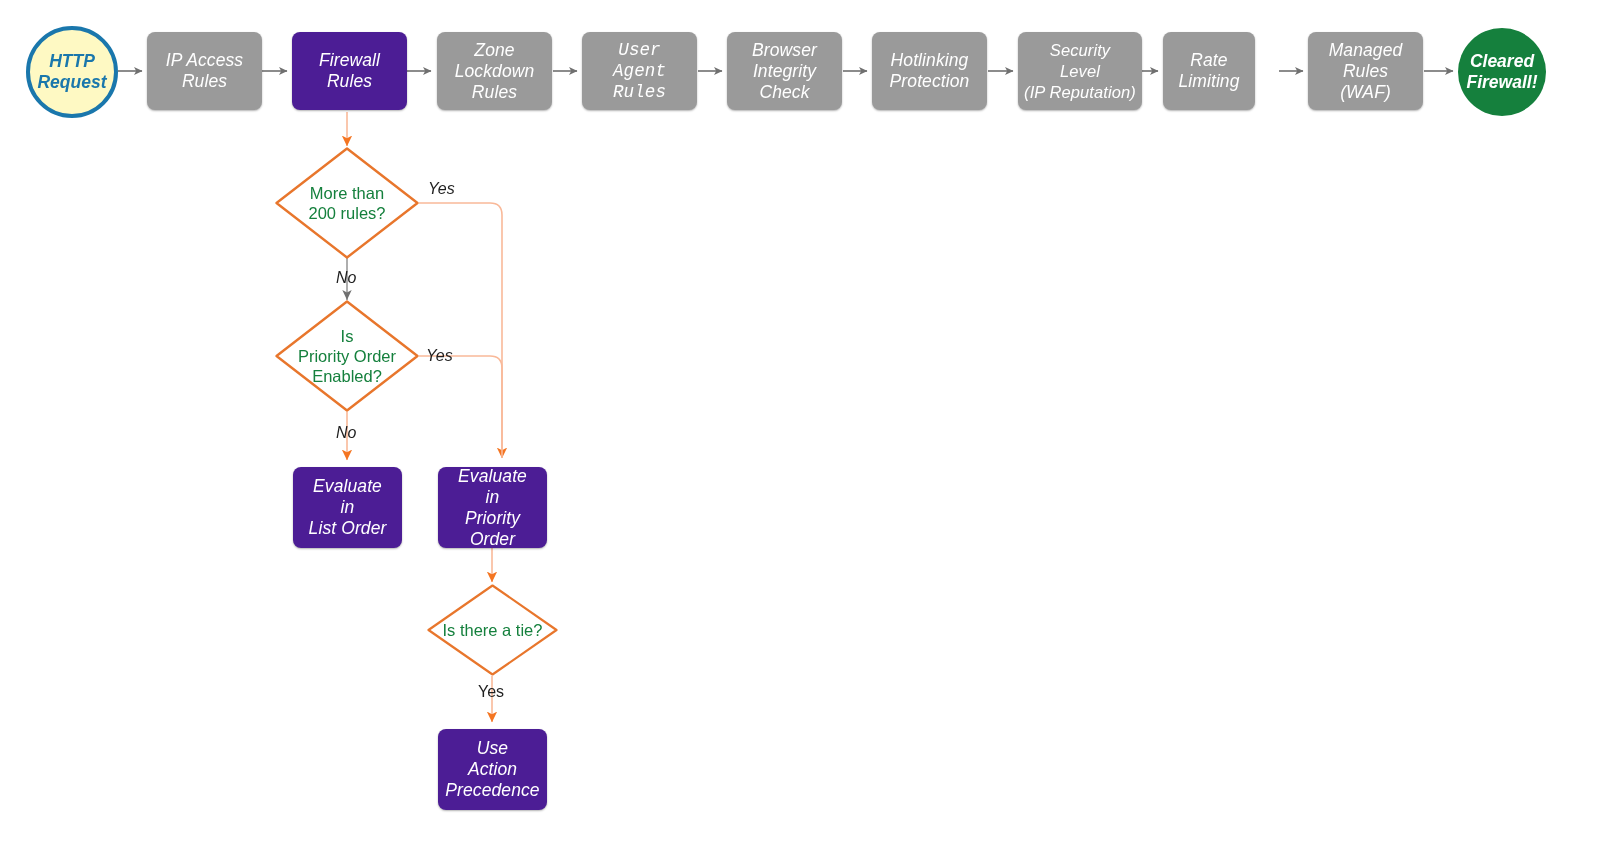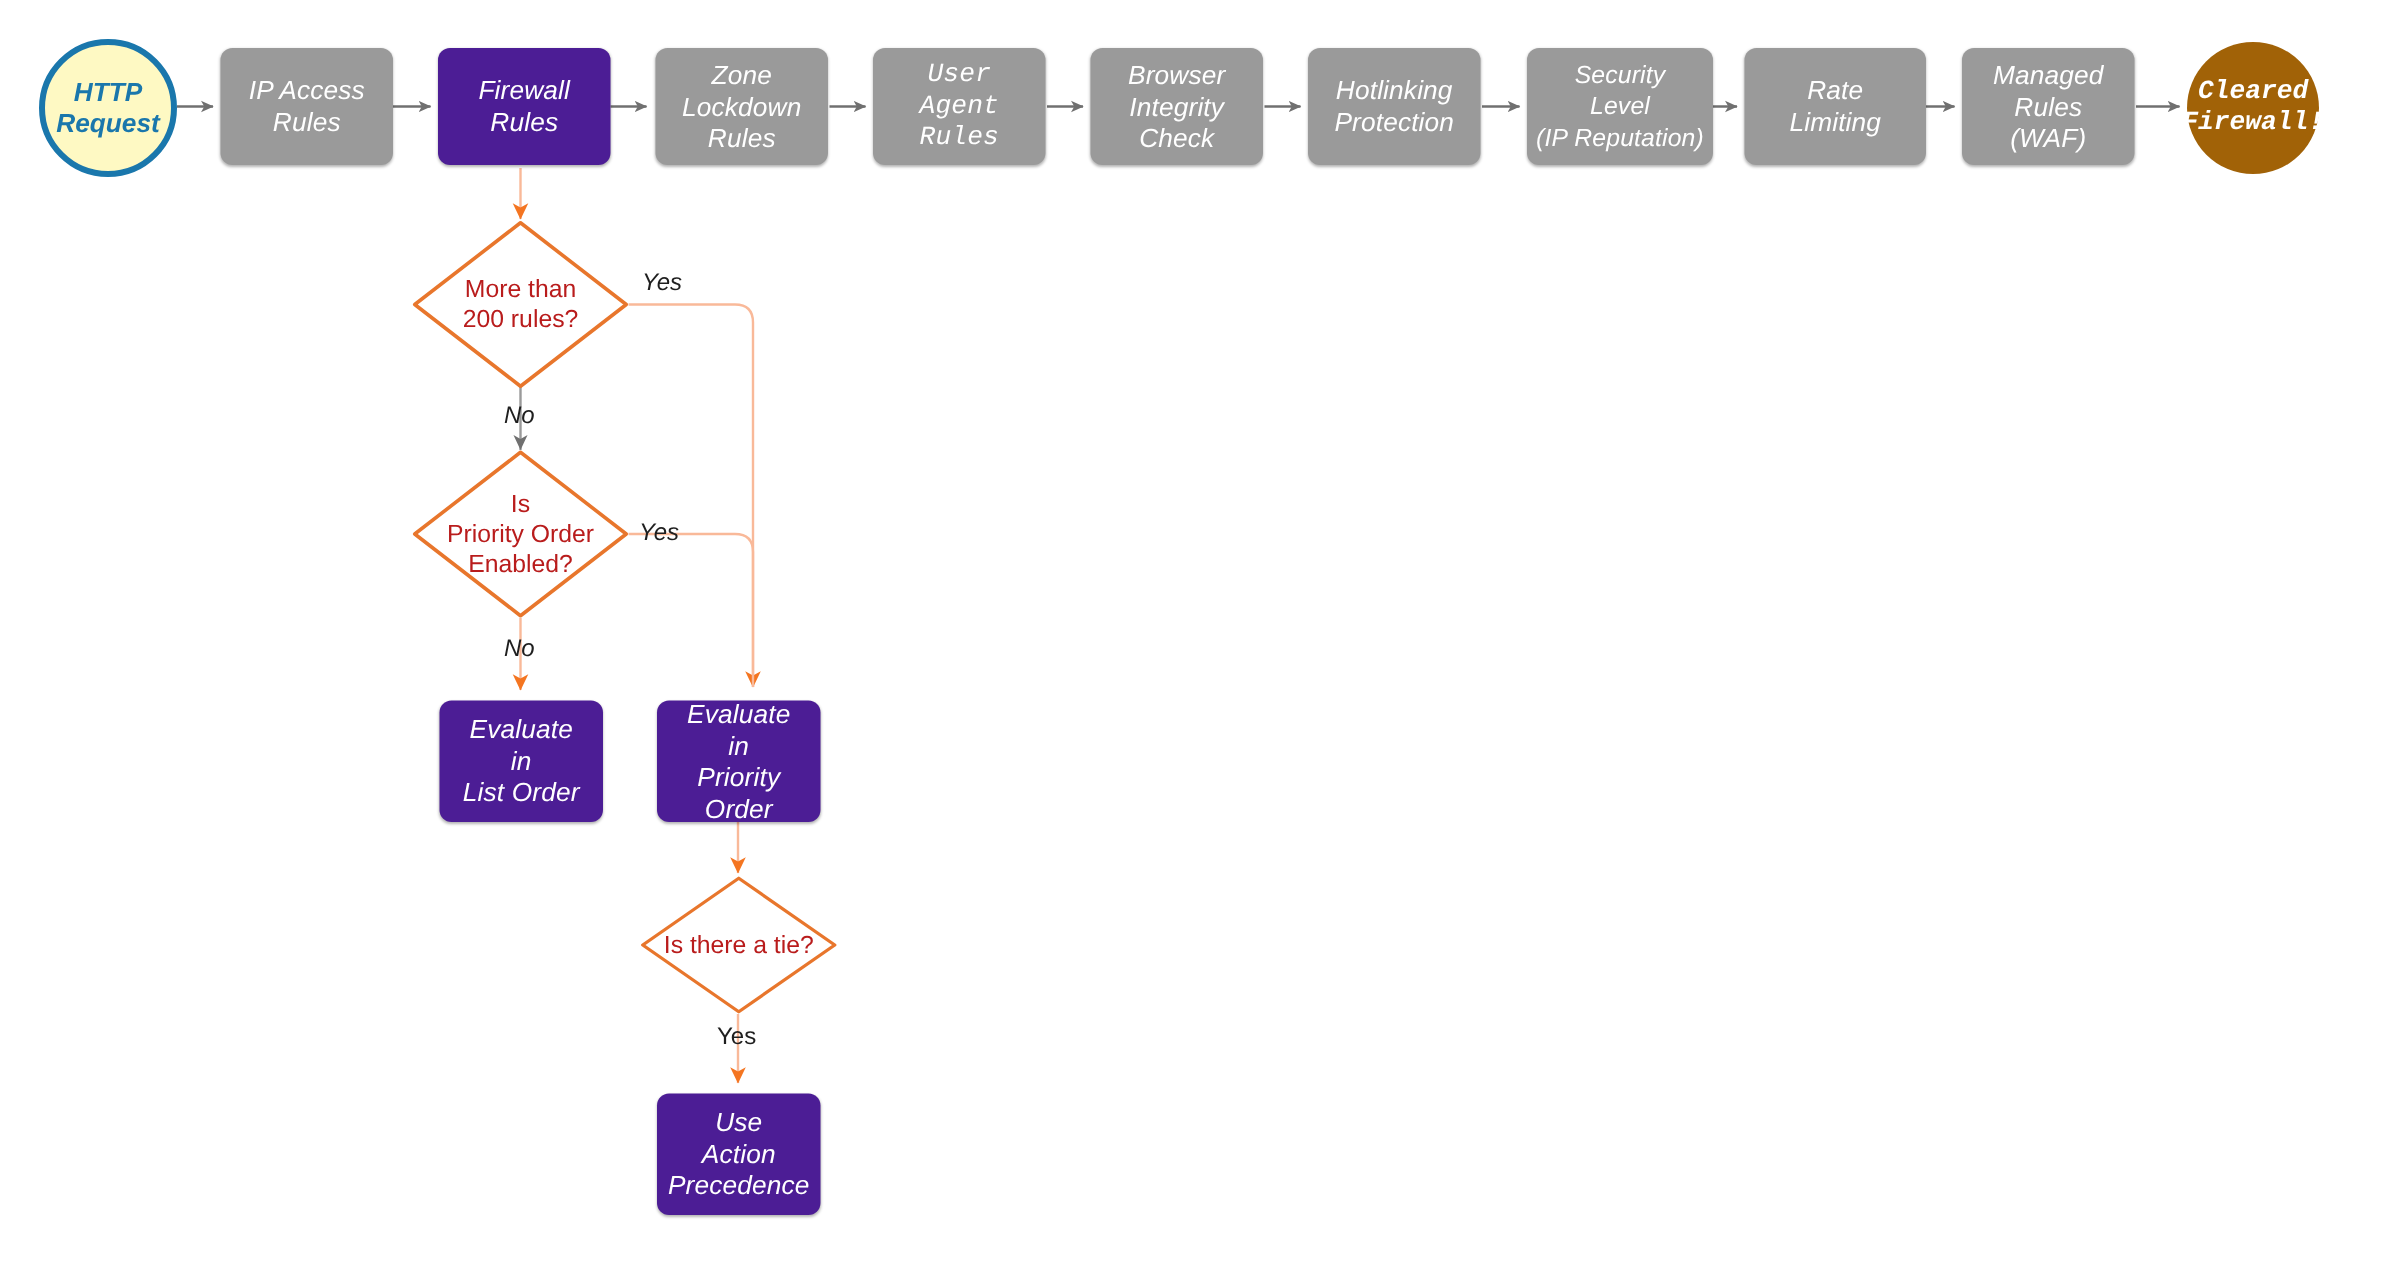--- a/index.html
+++ b/index.html
@@ -64,22 +64,21 @@
     font-size: 17.5px;
     line-height: 21px;
     white-space: pre-line;
   }
   .circle.hollow {
     background: #fef9c3;
     border: 4px solid #1a77ac;
   }
   .circle.hollow .label { color: #1a77ac; }
   .circle.filled {
-    background: #a16207;
-    font-family: Liberation Mono, monospace;
+    background: #15803d;
   }
   .circle.filled .label { color: #ffffff; }
 
   
   .diamond-wrap {
     position: absolute;
   }
   .diamond-wrap svg {
     position: absolute;
     left: 0; top: 0;
@@ -89,21 +88,21 @@
     position: absolute;
     left: 0; top: 0;
     width: 100%;
     height: 100%;
     display: flex;
     align-items: center;
     justify-content: center;
     text-align: center;
     font-size: 16.5px;
     line-height: 20px;
-    color: #b91c1c;
+    color: #15803d;
     white-space: pre-line;
   }
 
   
   .edge-label {
     position: absolute;
     font-size: 16px;
     color: #1f1f1f;
     white-space: nowrap;
   }
@@ -199,21 +198,21 @@
     <span class="label">Hotlinking
 Protection</span>
   </div>
 
   <div class="node box gray" style="left:1018px; top:32px; width:124px; height:78px;">
     <span class="label" style="font-size:16.5px;">Security
 Level
 (IP Reputation)</span>
   </div>
 
-  <div class="node box gray" style="left:1163px; top:32px; width:121px; height:78px;">
+  <div class="node box gray" style="left:1163px; top:32px; width:92px; height:78px;">
     <span class="label">Rate
 Limiting</span>
   </div>
 
   <div class="node box gray" style="left:1308px; top:32px; width:115px; height:78px;">
     <span class="label">Managed
 Rules
 (WAF)</span>
   </div>
 

